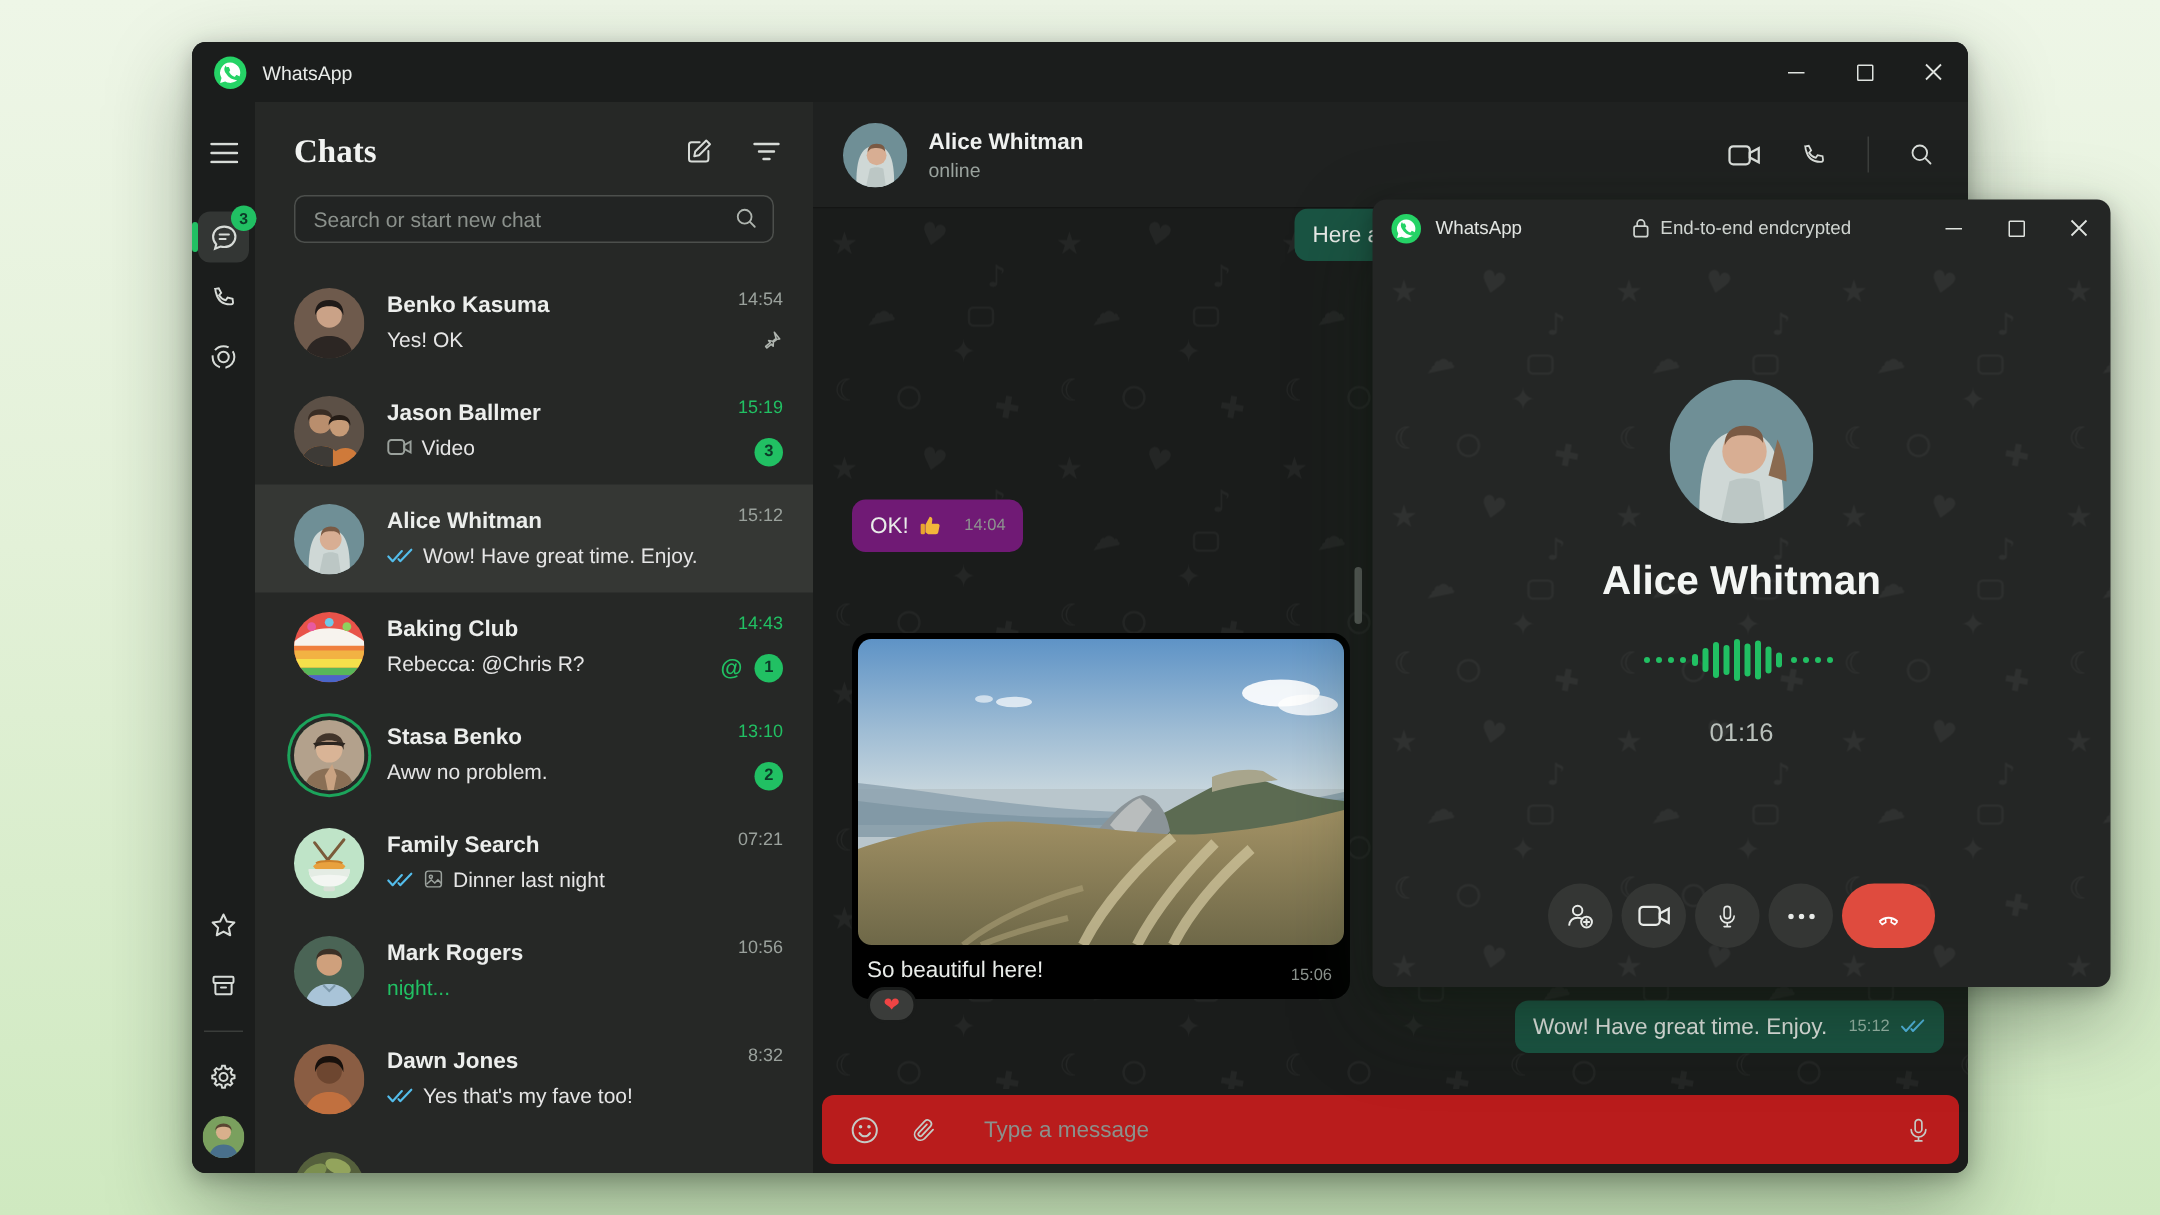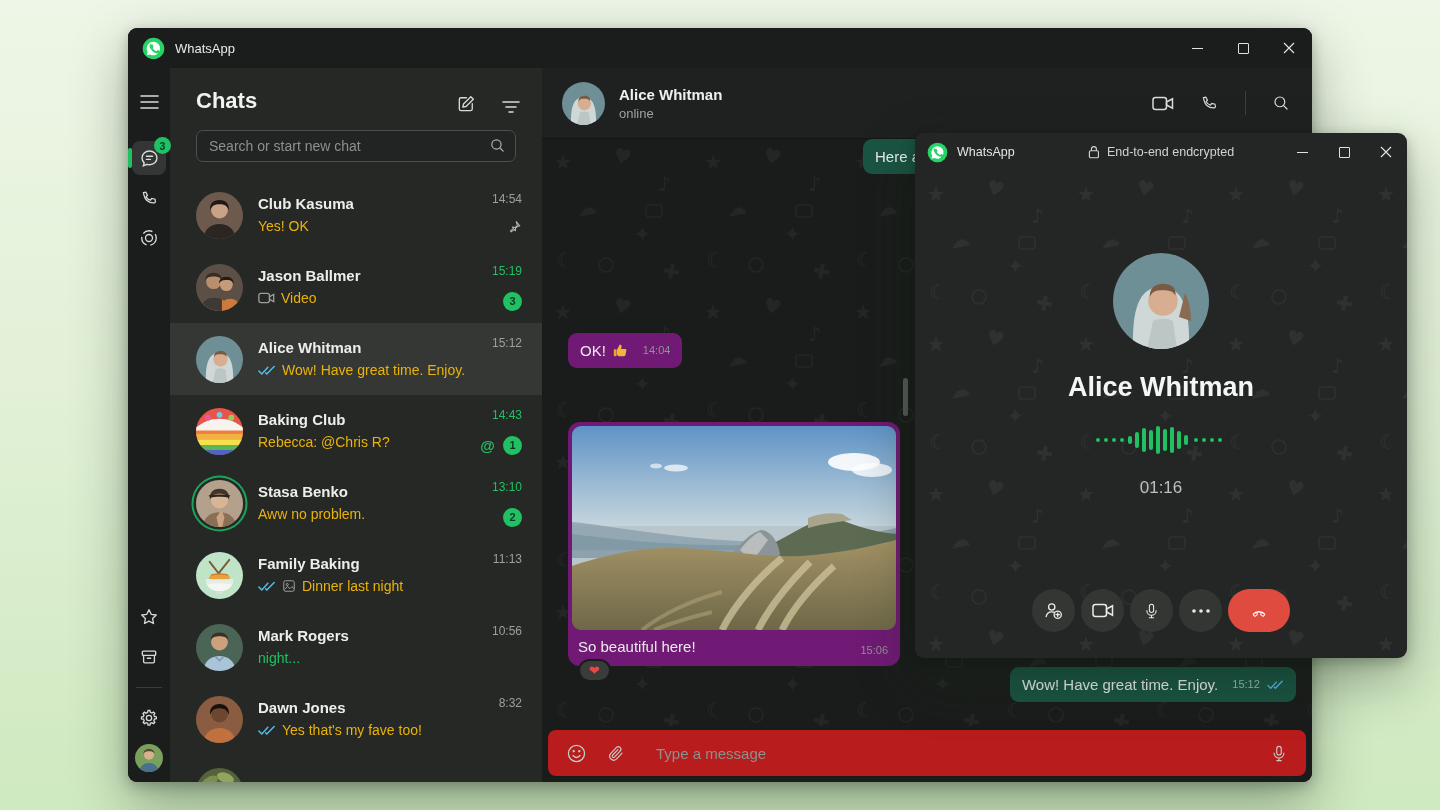--- a/index.html
+++ b/index.html
@@ -24,37 +24,37 @@
   .rail-btn{width:34px;height:34px;margin:3px 0;border-radius:8px;display:flex;align-items:center;justify-content:center;color:#d7dbd7;position:relative;}
   .rail-btn.sel{background:#333634;}
   .rail-sel-bar{position:absolute;left:-4px;top:7px;width:4px;height:20px;border-radius:3px;background:#21c063;}
   .rail-badge{position:absolute;top:-4px;right:-5px;min-width:17px;height:17px;border-radius:9px;background:#21c063;color:#0c3a28;
     font-size:10.5px;font-weight:bold;display:flex;align-items:center;justify-content:center;}
   .rail-gap{height:16px}
   .rail-div{width:26px;border-top:1px solid #3a3d3a;margin:10px 0;}
   .rail-avatar{width:28px;height:28px;border-radius:50%;overflow:hidden;margin-top:6px;}
   
   .chats-panel{width:372px;flex:0 0 372px;background:#262826;display:flex;flex-direction:column;min-height:0;}
-  .chats-head{display:flex;align-items:flex-end;padding:20px 22px 0 26px;}
+  .chats-head{display:flex;align-items:center;padding:20px 22px 0 26px;font-family:Liberation Serif, serif;}
   .chats-title{color:#f1f3f1;font-size:22px;font-weight:bold;flex:1;}
   .chats-head .icon-btn{color:#d7dbd7;margin-left:26px;}
   .search-wrap{margin:16px 26px 0;position:relative;}
   .search-input{width:100%;box-sizing:border-box;height:32px;background:#222423;border:1px solid #4c4f4c;border-radius:7px;
     color:#dfe3df;font-size:14px;padding:0 23px 0 12px;outline:none;font-family:inherit;}
   .search-input::placeholder{color:#8b918c;}
   .search-glass{position:absolute;right:10px;top:7px;color:#aeb4ae;}
   .chat-list{flex:1;margin-top:17px;overflow:hidden;}
   .chat-row{height:72px;display:flex;align-items:center;padding:0 20px 0 26px;gap:15px;box-sizing:border-box;}
   .chat-row.sel{background:#353734;}
   .avatar{width:47px;height:47px;border-radius:50%;overflow:hidden;flex:0 0 47px;position:relative;}
   .avatar svg{display:block;width:100%;height:100%;}
   .ring{box-shadow:0 0 0 2.5px #262826,0 0 0 4.5px #1ca45b;}
   .row-main{flex:1;min-width:0;}
   .row-name{color:#eceeec;font-size:15px;font-weight:bold;line-height:18px;}
-  .row-preview{color:#eab308;font-size:14px;line-height:18px;margin-top:4px;display:flex;align-items:center;gap:6px;white-space:nowrap;overflow:hidden;}
+  .row-preview{color:#e5e5e5;font-size:14px;line-height:18px;margin-top:4px;display:flex;align-items:center;gap:6px;white-space:nowrap;overflow:hidden;}
   .row-preview.typing{color:#21c063;}
   .row-meta{display:flex;flex-direction:column;align-items:flex-end;gap:14px;min-width:40px;}
   .row-time{font-size:12px;color:#9aa19c;}
   .row-time.green{color:#21c063;}
   .row-extra{height:19px;display:flex;align-items:center;gap:8px;}
   .badge{min-width:19px;height:19px;border-radius:10px;background:#21c063;color:#0c3a28;font-size:11px;font-weight:bold;
     display:flex;align-items:center;justify-content:center;padding:0 5px;box-sizing:border-box;}
   .mention{color:#21c063;font-size:15px;font-weight:bold;line-height:19px;}
   .ticks{color:#53bdeb;display:inline-flex;}
   .pin-ico{color:#aeb4ae;}
@@ -71,21 +71,21 @@
   .messages{flex:1;position:relative;overflow:hidden;background:#1a1c1b;}
   .doodle{position:absolute;inset:0;width:100%;height:100%;}
   .bubble{position:absolute;border-radius:9px;padding:8px 12px;font-size:15px;color:#e9ece9;line-height:19px;}
   .bubble .btime{font-size:11px;color:#8d948f;margin-left:10px;vertical-align:bottom;}
   .in{background:#701a75;}
   .out{background:#1a5443;}
   .out .btime{color:#9dbcae;}
   #bubble-here{top:0;left:321px;width:170px;white-space:nowrap;overflow:hidden;border-top-left-radius:9px;}
   #bubble-ok{top:194px;left:26px;display:flex;align-items:flex-end;gap:4px;}
   #bubble-wow{right:16px;bottom:24px;}
-  .photo-card{position:absolute;left:26px;top:283px;width:332px;background:#701a75;border-radius:12px;padding:4px;box-sizing:border-box;}
+  .photo-card{position:absolute;left:26px;top:283px;width:332px;background:#000000;border-radius:12px;padding:4px;box-sizing:border-box;}
   .photo-img{width:324px;height:204px;border-radius:9px;overflow:hidden;display:block;}
   .photo-caption{position:relative;padding:8px 6px 7px;color:#e9ece9;font-size:15px;}
   .photo-time{position:absolute;right:8px;bottom:6px;font-size:11px;color:#8d948f;}
   .reaction-pill{position:absolute;left:10px;bottom:-16px;background:#3a3c3a;border:2px solid #1a1c1b;border-radius:13px;
     padding:2px 9px;font-size:13px;color:#ef4444;}
   .scroll-thumb{position:absolute;left:361px;top:239px;width:5px;height:38px;border-radius:3px;background:#565a57;}
   .composer{flex:0 0 46px;margin:4px 6px 6px;background:#b91c1c;border-radius:8px;display:flex;align-items:center;padding:0 18px;gap:20px;color:#c5cbc6;}
   .composer-input{flex:1;background:transparent;border:none;outline:none;color:#dfe3df;font-size:15px;margin-left:8px;font-family:inherit;}
   .composer-input::placeholder{color:#8b918c;}
   
@@ -238,21 +238,21 @@
             <svg viewBox="0 0 48 48">
                 <rect width="48" height="48" fill="#6e5a4c"></rect>
                 <g>
                   <circle cx="24" cy="18.5" r="8.6" fill="#caa287"></circle>
                   <path d="M24 8.2c-6.5 0-10.2 4-9.6 10.4 1.6-4.6 4.6-6.2 9.6-6.2s8 1.6 9.6 6.2c.6-6.4-3.1-10.4-9.6-10.4z" fill="#1f1a18"></path>
                   <path d="M7.5 48c.8-10.5 8-15.4 16.5-15.4S39.7 37.5 40.5 48z" fill="#2c2623"></path>
                 </g>
               </svg>
           </div>
           <div class="row-main">
-            <div class="row-name">Club Kasuma</div>
+            <div class="row-name">Benko Kasuma</div>
             <div class="row-preview">
                 <span>Yes! OK</span>
               </div>
           </div>
           <div class="row-meta">
             <span class="row-time">14:54</span>
             <span class="row-extra">
                 <span class="pin-ico">
               <svg width="16" height="16" viewBox="0 0 24 24" fill="none" stroke="currentColor" stroke-width="1.6" stroke-linejoin="round">
                     <path d="M14.5 3.5l6 6-2.8.7-3.2 3.2.3 4.1-1.9-1.9-4.2 4.2-1.4-1.4 4.2-4.2-1.9-1.9 4.1.3 3.2-3.2z" transform="rotate(6 12 12)"></path>
@@ -391,38 +391,38 @@
                   <path d="M14 10l10 13M34 8L22 23" stroke="#7a5b3a" stroke-width="2" stroke-linecap="round"></path>
                   <path d="M13 26c4-5 18-5 22 0 0 0-2 3-4 3H17c-2 0-4-3-4-3z" fill="#e8a13e"></path>
                   <path d="M15 24c3-2 15-2 18 0" stroke="#c97f2a" stroke-width="1.4" fill="none"></path>
                   <path d="M10 28h28c0 7-5 12-14 12s-14-5-14-12z" fill="#f3f6f2"></path>
                   <path d="M10 28h28c0 2-.5 3.8-1.5 5.4-7-2-18-2-25-0 -1-1.6-1.5-3.4-1.5-5.4z" fill="#e4ece4"></path>
                   <rect x="20" y="40" width="8" height="3" rx="1.5" fill="#d8e0d6"></rect>
                 </g>
               </svg>
           </div>
           <div class="row-main">
-            <div class="row-name">Family Baking</div>
+            <div class="row-name">Family Search</div>
             <div class="row-preview">
               <span class="ticks">
                   <svg width="18" height="11" viewBox="0 0 20 12" fill="none" stroke="currentColor" stroke-width="1.6" stroke-linecap="round" stroke-linejoin="round">
                     <path d="M1 6.5L4.2 10 11 2.5"></path>
                     <path d="M8.5 8.5L9.8 10 18 1.5"></path>
                   </svg>
                 </span>
               <svg width="14" height="14" viewBox="0 0 24 24" fill="none" stroke="#9aa19c" stroke-width="1.7">
                   <rect x="3" y="3" width="18" height="18" rx="3"></rect>
                   <circle cx="9" cy="9.5" r="1.8"></circle>
                   <path d="M4 18l5.5-5 4 3.5L17 13l4 4"></path>
                 </svg>
               <span>Dinner last night</span>
             </div>
           </div>
           <div class="row-meta">
-            <span class="row-time">11:13</span>
+            <span class="row-time">07:21</span>
             <span class="row-extra"></span>
           </div>
         </div>
 
         <div class="chat-row">
           <div class="avatar">
             <svg viewBox="0 0 48 48">
                 <rect width="48" height="48" fill="#4a6455"></rect>
                 <g>
                   <circle cx="24" cy="18.5" r="8.6" fill="#cfa07c"></circle>

